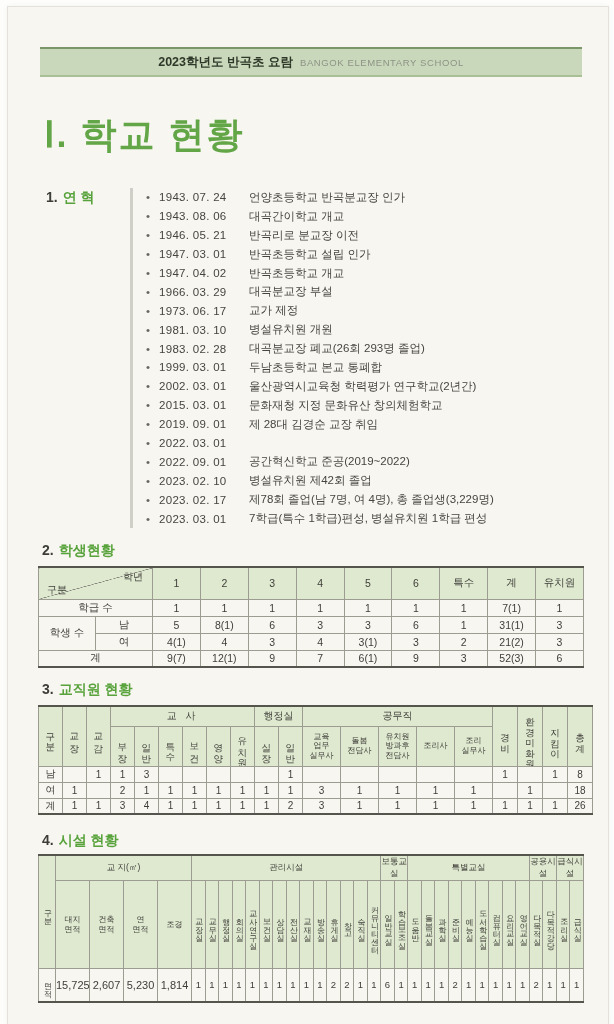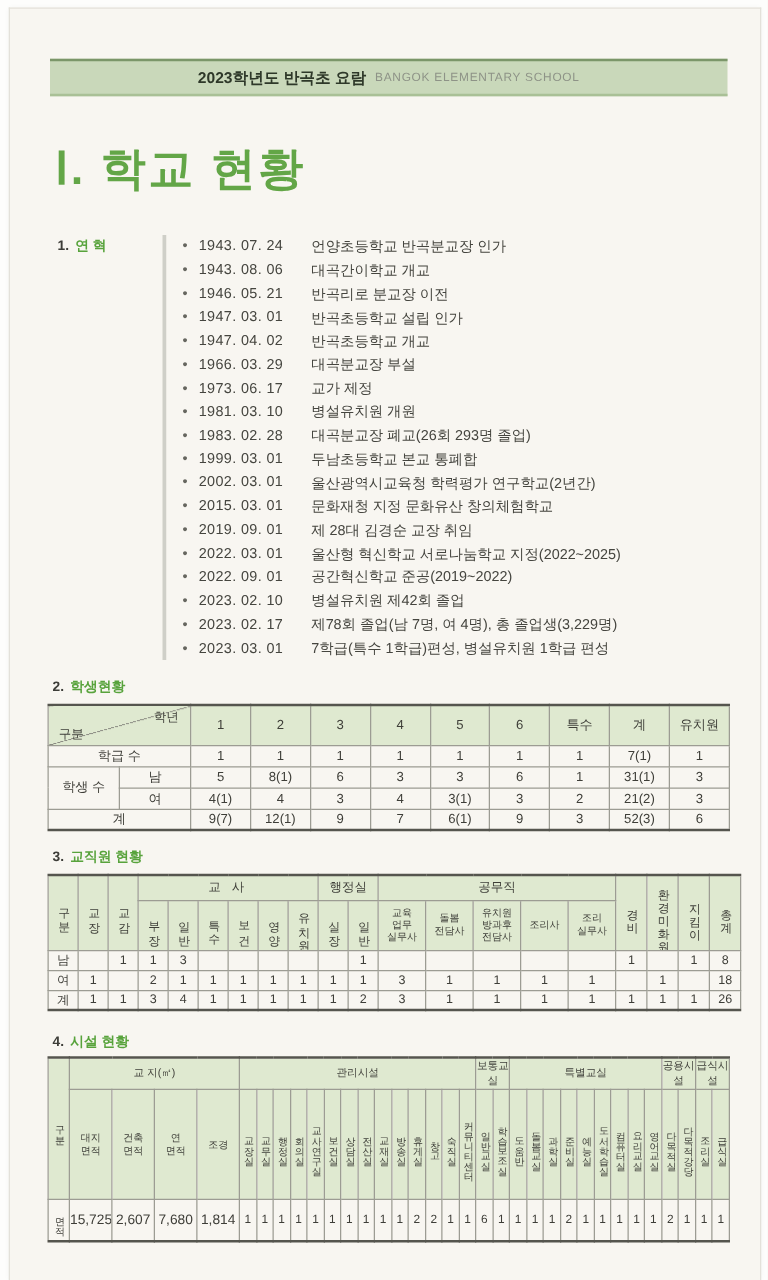--- a/index.html
+++ b/index.html
@@ -7,21 +7,21 @@
   .paper{position:absolute;left:7px;top:6px;right:5px;bottom:0;background:#f8f6f1;border:1px solid #e3e1da;border-bottom:none;box-shadow:0 0 5px rgba(0,0,0,.05)}
   .inner{padding:0 24px 0 30px}
 
   
   .band{margin:40px 2px 0 2px;height:26px;background:#c9d8ba;border-top:2px solid #7b9669;border-bottom:2px solid #a9c096;display:flex;align-items:center;justify-content:center;gap:7px}
   .band-title{font-size:12.5px;font-weight:bold;color:#2e3829}
   .band-sub{font-size:9.5px;color:#8e9387;letter-spacing:.6px}
 
   .main-title{margin:34px 0 0 6px;font-size:36px;font-weight:bold;color:#63a647;letter-spacing:2px}
 
-  .sec-h{font-size:11px;font-weight:bold;margin-left:4px}
+  .sec-h{font-size:14px;font-weight:bold;margin-left:4px}
   .sec-no{color:#3d3d38}
   .sec-green{color:#58a33c;margin-left:5px}
 
   
   .sec1{display:flex;margin-top:28px}
   .sec1-label{width:84px;padding-left:4px;margin-top:1px;flex:none}
   .vbar{width:3px;background:#cfcfc8;margin-right:13px;flex:none}
   .h-list{flex:1}
   .h-row{display:flex;height:18.9px;align-items:center;font-size:11.5px;color:#45453f}
   .h-b{width:13px;color:#66665f}
@@ -147,21 +147,20 @@
             <span class="h-e">문화재청 지정 문화유산 창의체험학교</span>
           </div>
           <div class="h-row">
             <span class="h-b">•</span>
             <span class="h-d">2019. 09. 01</span>
             <span class="h-e">제 28대 김경순 교장 취임</span>
           </div>
           <div class="h-row">
             <span class="h-b">•</span>
             <span class="h-d">2022. 03. 01</span>
-            <span class="h-e">울산형 혁신학교 서로나눔학교 지정(2022~2025)</span>
           </div>
           <div class="h-row">
             <span class="h-b">•</span>
             <span class="h-d">2022. 09. 01</span>
             <span class="h-e">공간혁신학교 준공(2019~2022)</span>
           </div>
           <div class="h-row">
             <span class="h-b">•</span>
             <span class="h-d">2023. 02. 10</span>
             <span class="h-e">병설유치원 제42회 졸업</span>
@@ -427,21 +426,21 @@
             <th class="hdr vh">다목적강당</th>
             <th class="hdr vh">조리실</th>
             <th class="hdr vh">급식실</th>
           </tr>
       </thead>
       <tbody>
         <tr>
           <th class="vh">면적</th>
         <td class="lnd-v">15,725</td>
             <td class="lnd-v">2,607</td>
-            <td class="lnd-v">7,680</td>
+            <td class="lnd-v">5,230</td>
             <td class="lnd-v">1,814</td>
             <td>1</td>
             <td>1</td>
             <td>1</td>
             <td>1</td>
             <td>1</td>
             <td>1</td>
             <td>1</td>
             <td>1</td>
             <td>1</td>

